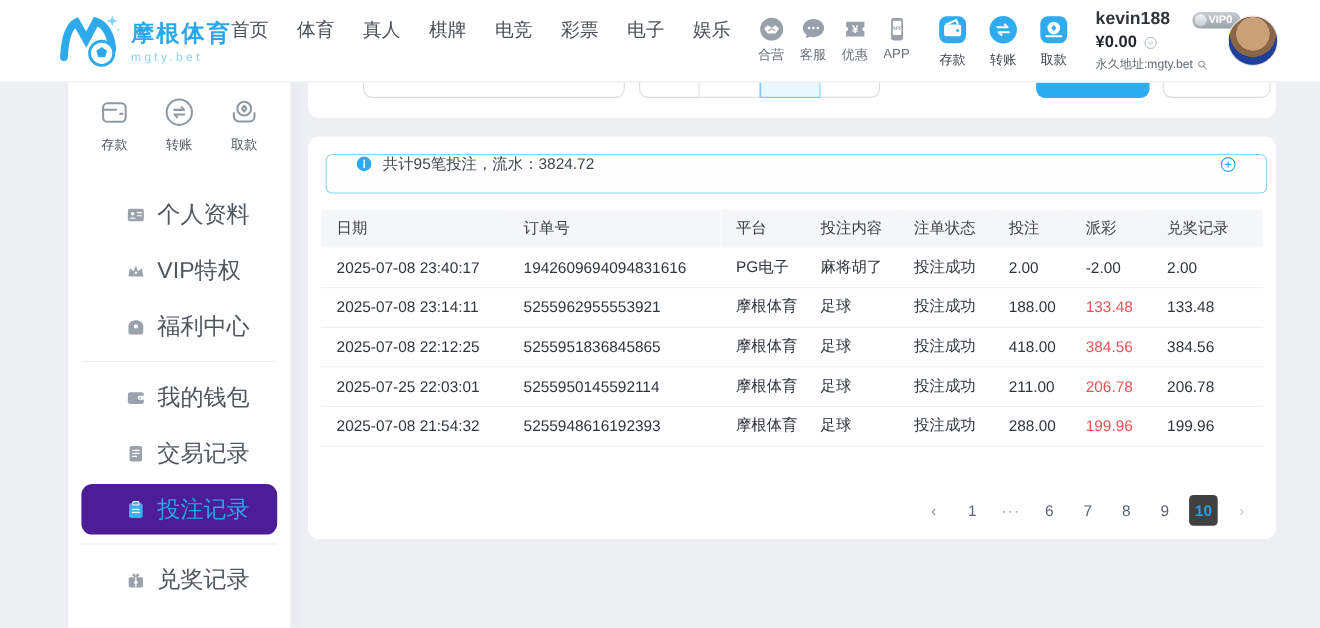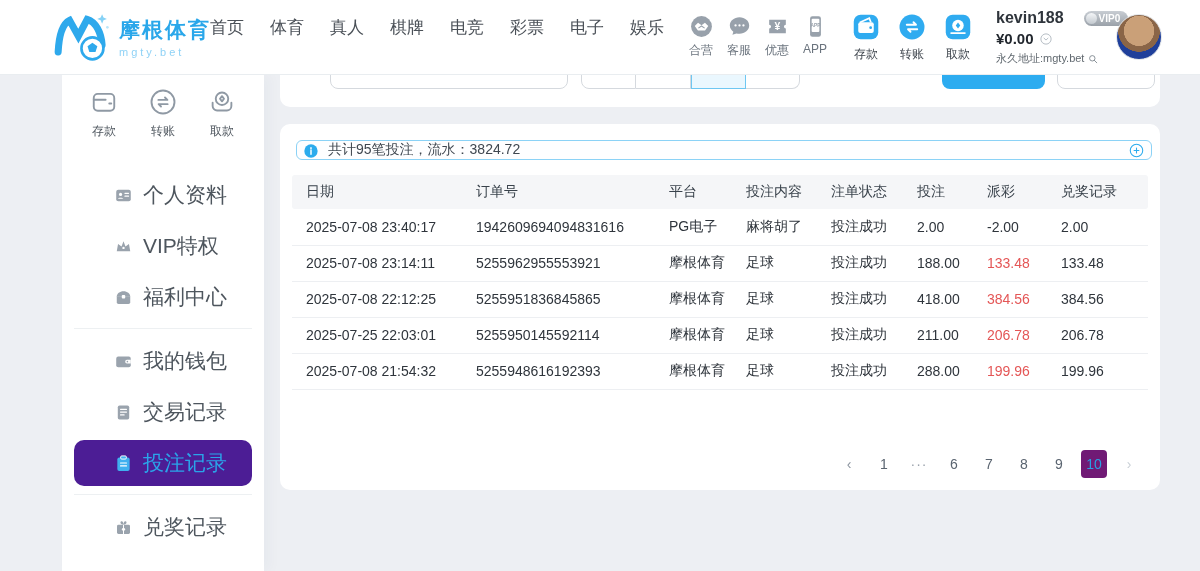--- a/index.html
+++ b/index.html
@@ -68,42 +68,42 @@
   .g-seg { left:301px; width:219px; border:none; display:flex; background:transparent; }
   .g-seg .seg { flex:1; border:1px solid #d5d9de; border-left:none; background:#fff; }
   .g-seg .seg:first-child { border-left:1px solid #d5d9de; border-radius:8px 0 0 8px; }
   .g-seg .seg:last-child { border-radius:0 8px 8px 0; }
   .g-seg .seg.sel { border:1px solid #6ec7f2; background:#eaf7fe; }
   .g-btn-p { left:662px; width:103px; background:#2dacf0; border:none; cursor:pointer; }
   .g-btn-s { left:777px; width:98px; cursor:pointer; }
 
   
   .main-card { position:absolute; left:280px; top:124px; width:880px; height:366px; background:#fff; border-radius:10px; }
-  .summary { margin:16px 8px 0 16px; height:20px; border:1px solid #8bd2f6; border-radius:6px;
-             display:flex; align-items:flex-end; padding:0 6px; background:#fefeff; }
+  .summary { margin:16px 8px 0 16px; height:36px; border:1px solid #8bd2f6; border-radius:6px;
+             display:flex; align-items:flex-start; padding:0 26px; background:#fefeff; }
   .summary .ic-info { width:16px; height:16px; margin-right:9px; flex:none; }
   .summary-text { font-size:14px; color:#3f4750; }
   .summary .ic-plus { width:17px; height:17px; margin-left:auto; cursor:pointer; flex:none; }
 
   table { margin:15px 12px 12px; border-collapse:collapse; table-layout:fixed; width:856px; }
   thead th { background:#f5f6f8; height:34px; font-size:14px; font-weight:normal; color:#39424b;
              text-align:left; padding-left:14px; white-space:nowrap; overflow:hidden; }
   thead th:first-child { border-radius:3px 0 0 3px; }
   thead th:last-child { border-radius:0 3px 3px 0; }
   tbody td { height:36px; border-bottom:1px solid #edeff2; font-size:14px; color:#2f353c;
              padding-left:14px; white-space:nowrap; overflow:hidden; }
   td.red { color:#e45656; }
 
   .pager { position:absolute; right:18px; bottom:12px; display:flex; gap:9px; align-items:center; }
   .pg { min-width:26px; height:28px; line-height:28px; text-align:center; font-size:14px;
         color:#5a6470; border-radius:4px; cursor:pointer; padding:0 3px; }
   .pg.prev { color:#8a939e; }
   .pg.next { color:#c9d0d6; }
   .pg.ellipsis { color:#9aa2ac; letter-spacing:1px; }
-  .pg.active { background:#701a75; color:#2a9fe3; }
+  .pg.active { background:#404040; color:#2a9fe3;font-weight:bold; }
 </style>
 </head>
 <body>
 
 <header>
   <div class="logo">
     <span class="ic logo-ic">
       <svg viewBox="0 0 66 58">
         <path d="M7 46 C8 26 12 14 20 10 L30 28 40 9 C50 12 56 24 57 38" fill="none" stroke="#2ea9ec" stroke-width="8" stroke-linecap="round"></path>
         <circle cx="46" cy="42" r="12.5" fill="#fff" stroke="#2ea9ec" stroke-width="3"></circle>

